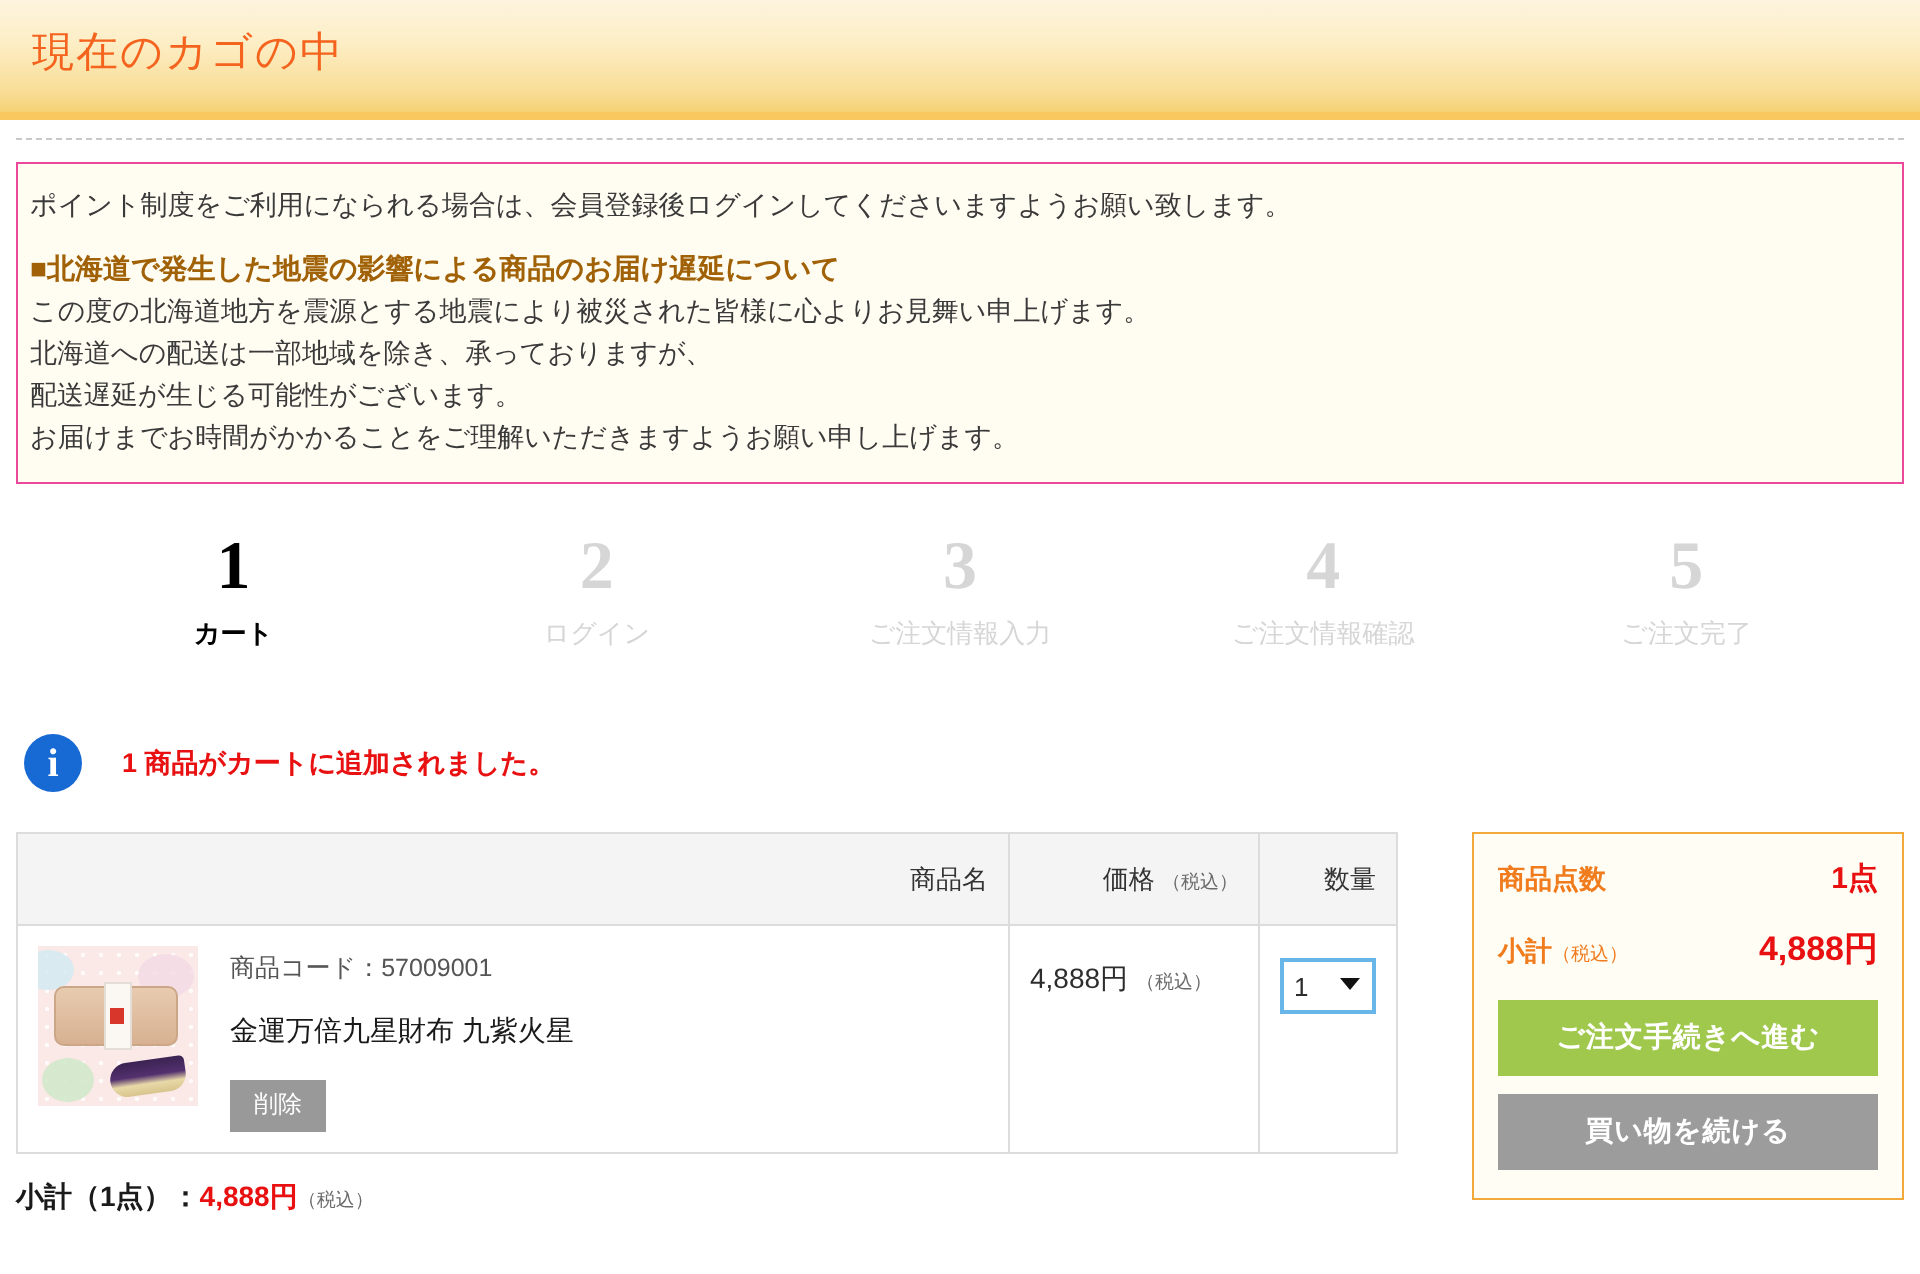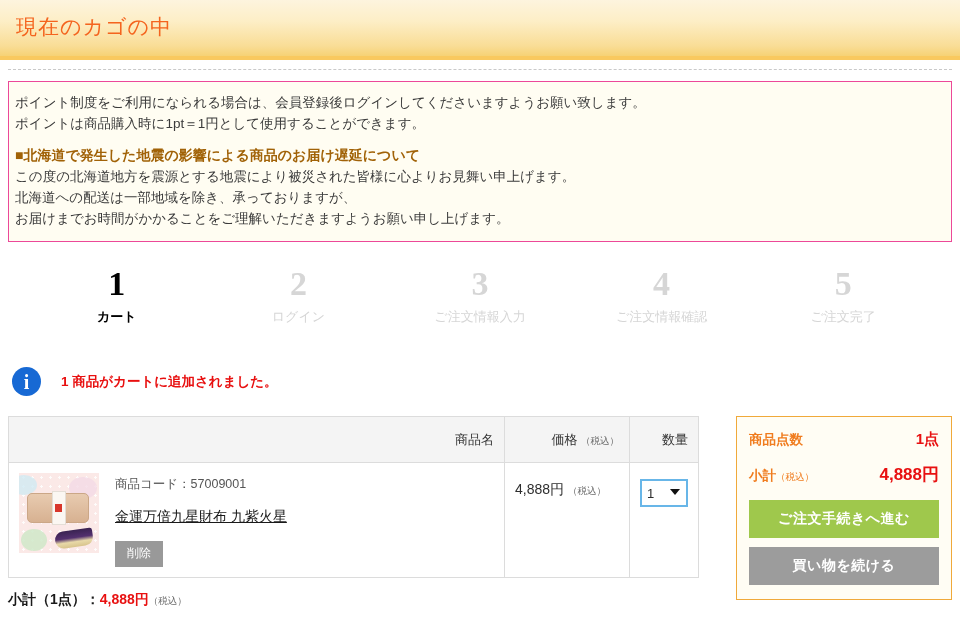--- a/index.html
+++ b/index.html
@@ -218,21 +218,20 @@
 
   .product-info { margin-left: 16px; padding-top: 3px; }
   .product-code {
     font-size: 12.5px;
     color: #555555;
     margin-bottom: 14px;
   }
   .product-link {
     font-size: 14px;
     color: #1a1a1a;
-    text-decoration: underline;
     display: inline-block;
     margin-bottom: 15px;
     cursor: pointer;
   }
   .delete-btn {
     display: inline-block;
     background: #999999;
     color: #ffffff;
     font-size: 12px;
     border: none;
@@ -326,25 +325,25 @@
 </head>
 <body>
 
 <div class="page-header">
   <h1 class="page-header-title">現在のカゴの中</h1>
 </div>
 <div class="header-rule"></div>
 
 <div class="notice-box">
   <div class="notice-line">ポイント制度をご利用になられる場合は、会員登録後ログインしてくださいますようお願い致します。</div>
-  <div class="notice-line">ポイントは商品購入時に1pt＝1円として使用することができます。</div>
   <div class="notice-gap"></div>
   <div class="notice-heading">■北海道で発生した地震の影響による商品のお届け遅延について</div>
   <div class="notice-alert-line">この度の北海道地方を震源とする地震により被災された皆様に心よりお見舞い申上げます。</div>
   <div class="notice-alert-line">北海道への配送は一部地域を除き、承っておりますが、</div>
+  <div class="notice-alert-line">配送遅延が生じる可能性がございます。</div>
   <div class="notice-alert-line">お届けまでお時間がかかることをご理解いただきますようお願い申し上げます。</div>
 </div>
 
 <div class="steps">
   <div class="step is-active">
     <span class="step-num">1</span>
     <span class="step-label">カート</span>
   </div>
   <div class="step is-inactive">
     <span class="step-num">2</span>

